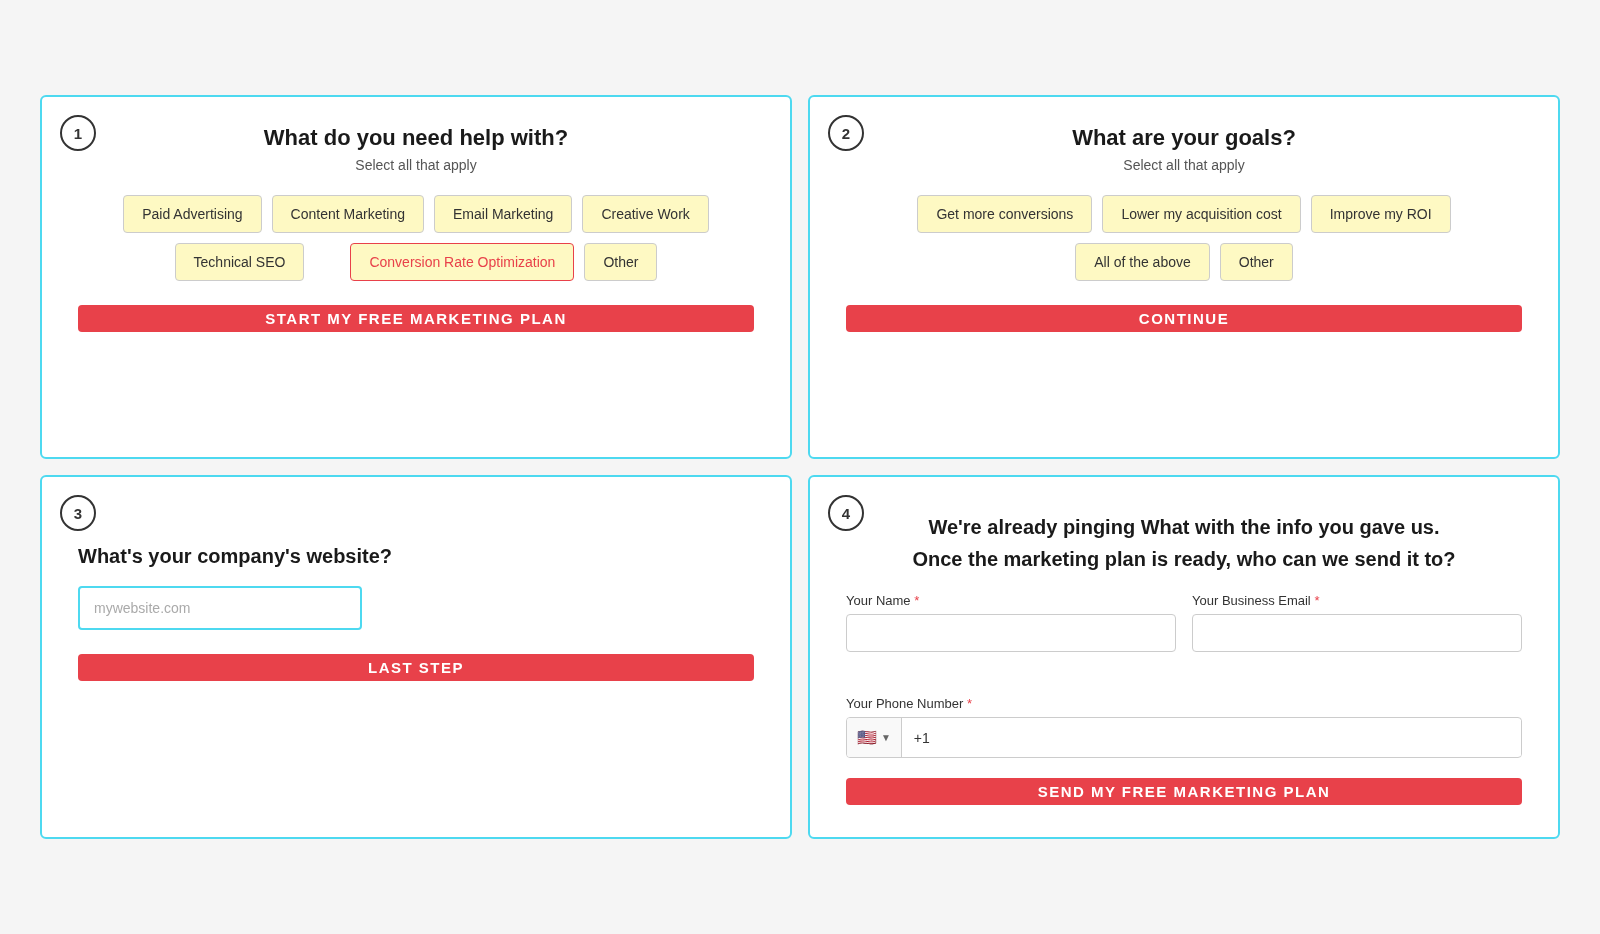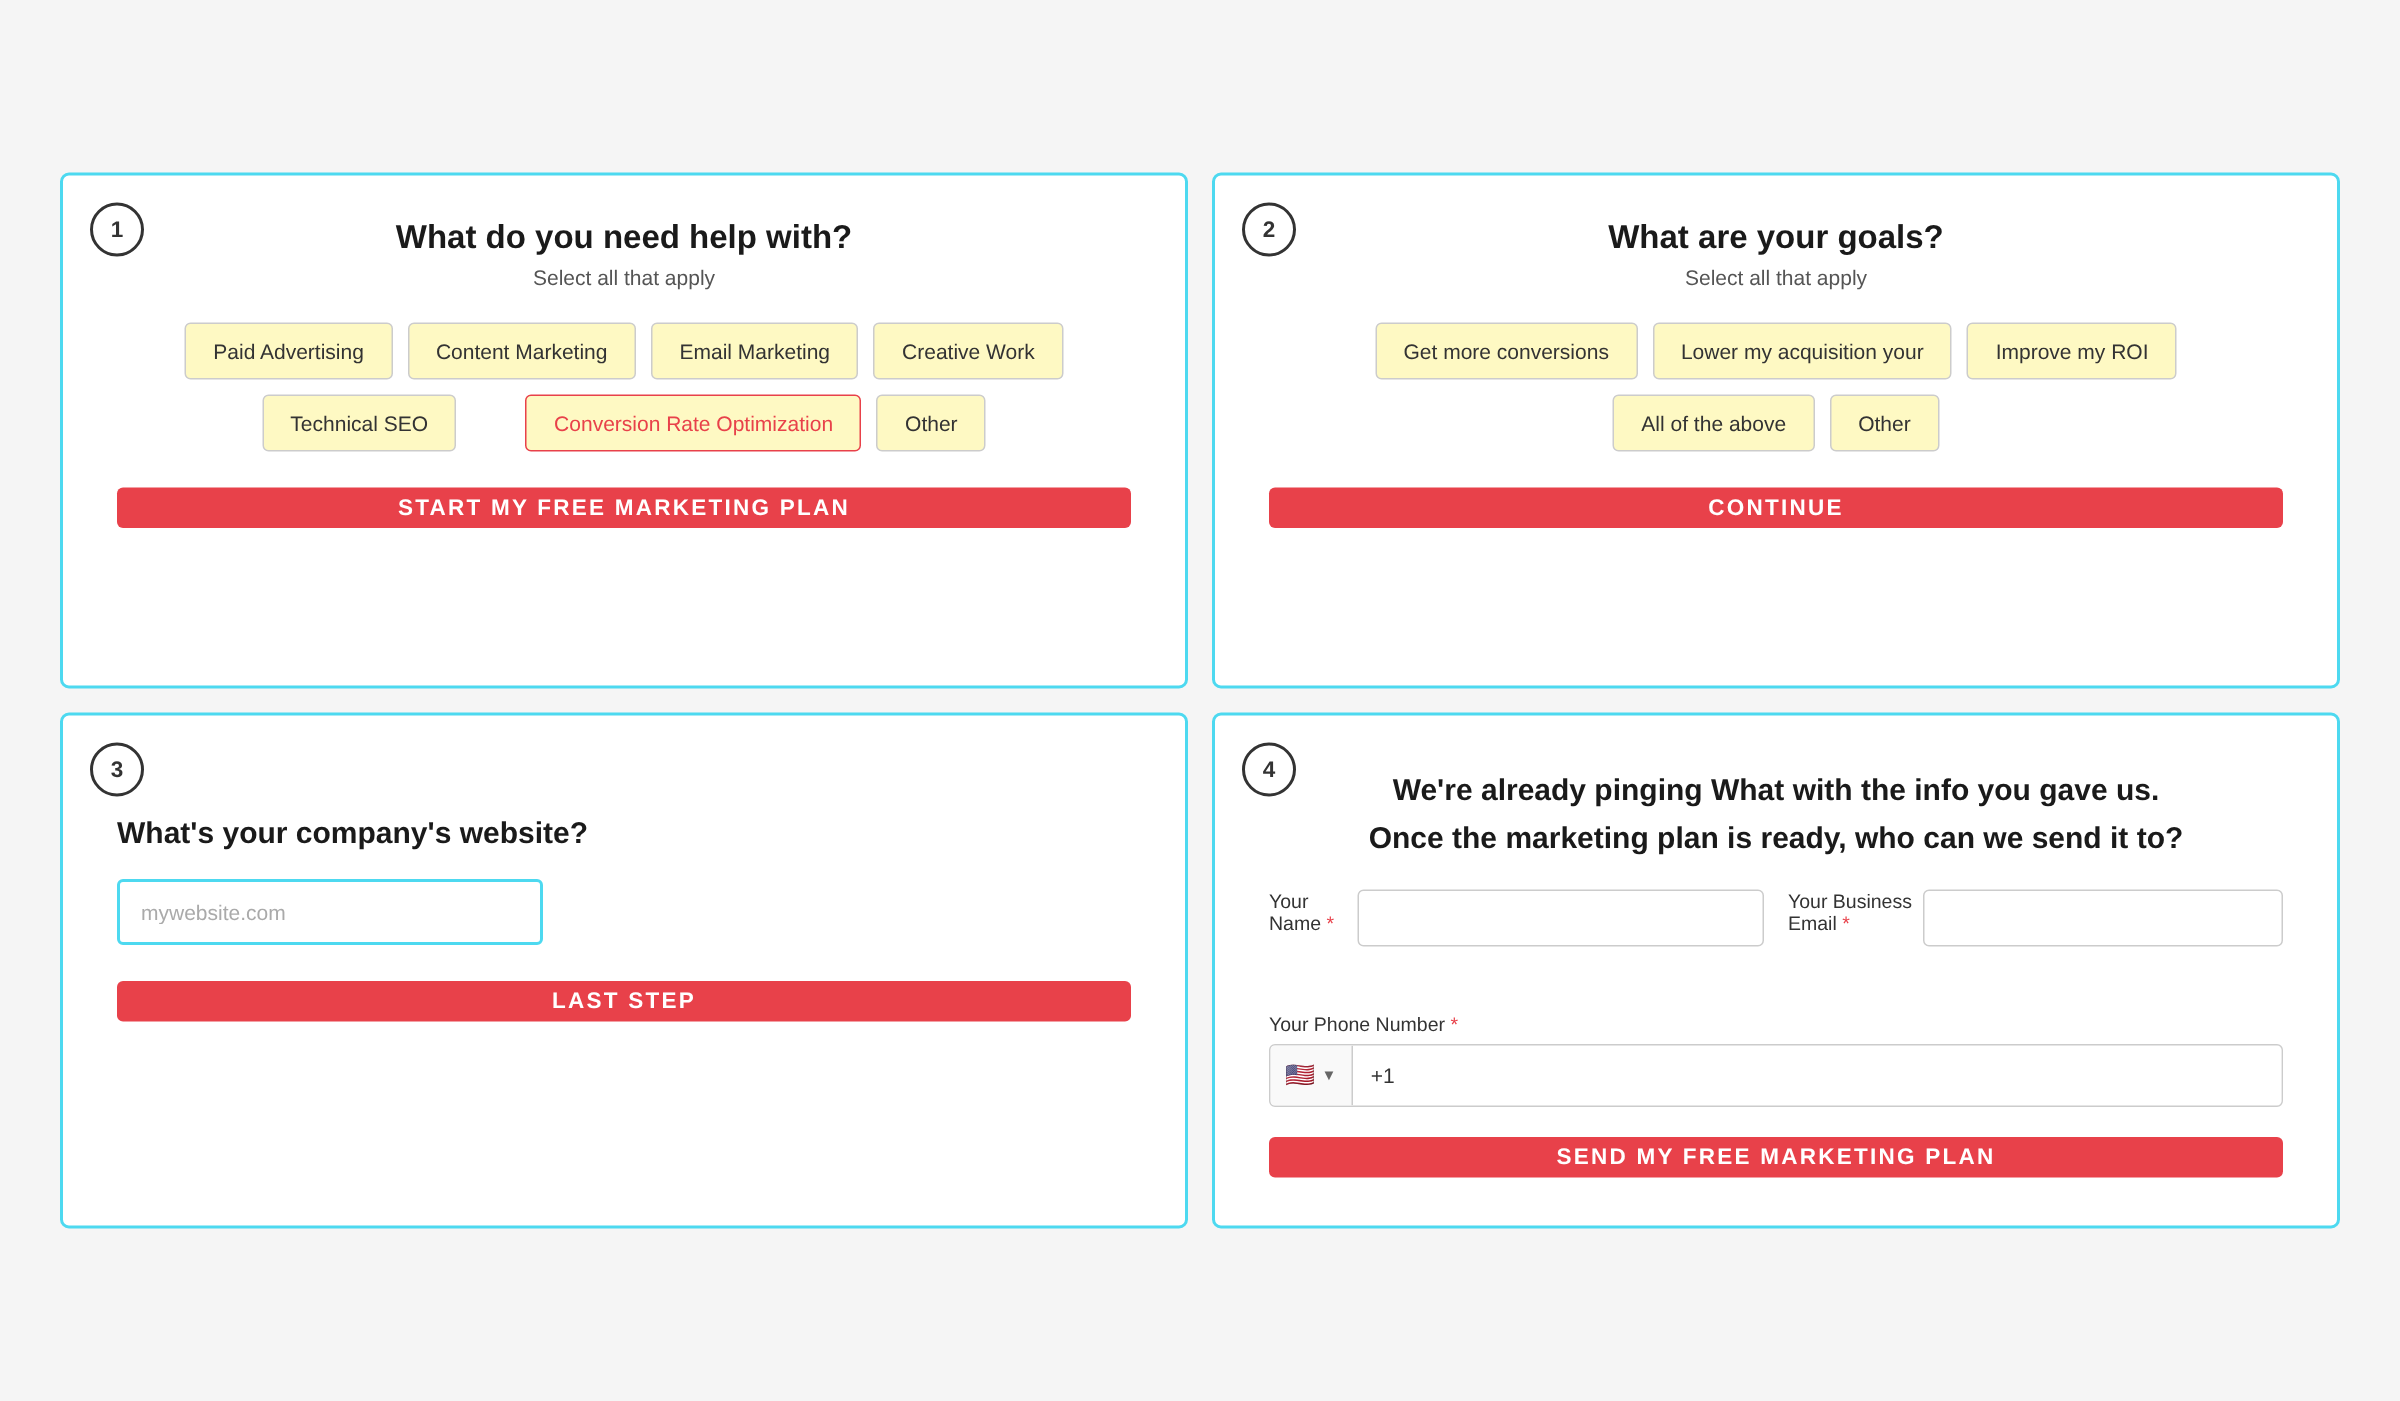--- a/index.html
+++ b/index.html
@@ -132,21 +132,21 @@
       line-height: 1.4;
     }
     .form-grid {
       display: grid;
       grid-template-columns: 1fr 1fr;
       gap: 16px;
       margin-bottom: 16px;
     }
     .form-group {
       display: flex;
-      flex-direction: row;
+      flex-direction: column;
     }
     .form-label {
       font-size: 13px;
       color: #333;
       margin-bottom: 6px;
     }
     .required-star {
       color: #e8414a;
     }
     .form-input {
@@ -222,21 +222,21 @@
     </div>
     <button class="cta-btn">START MY FREE MARKETING PLAN</button>
   </div>
 
   <div class="card">
     <div class="step-badge">2</div>
     <h2 class="card-title">What are your goals?</h2>
     <p class="card-subtitle">Select all that apply</p>
     <div class="options-area">
       <button class="option-btn">Get more conversions</button>
-      <button class="option-btn">Lower my acquisition your</button>
+      <button class="option-btn">Lower my acquisition cost</button>
       <button class="option-btn">Improve my ROI</button>
       <button class="option-btn">All of the above</button>
       <button class="option-btn">Other</button>
     </div>
     <button class="cta-btn">CONTINUE</button>
   </div>
 
   <div class="card">
     <div class="step-badge">3</div>
     <div class="website-section">

